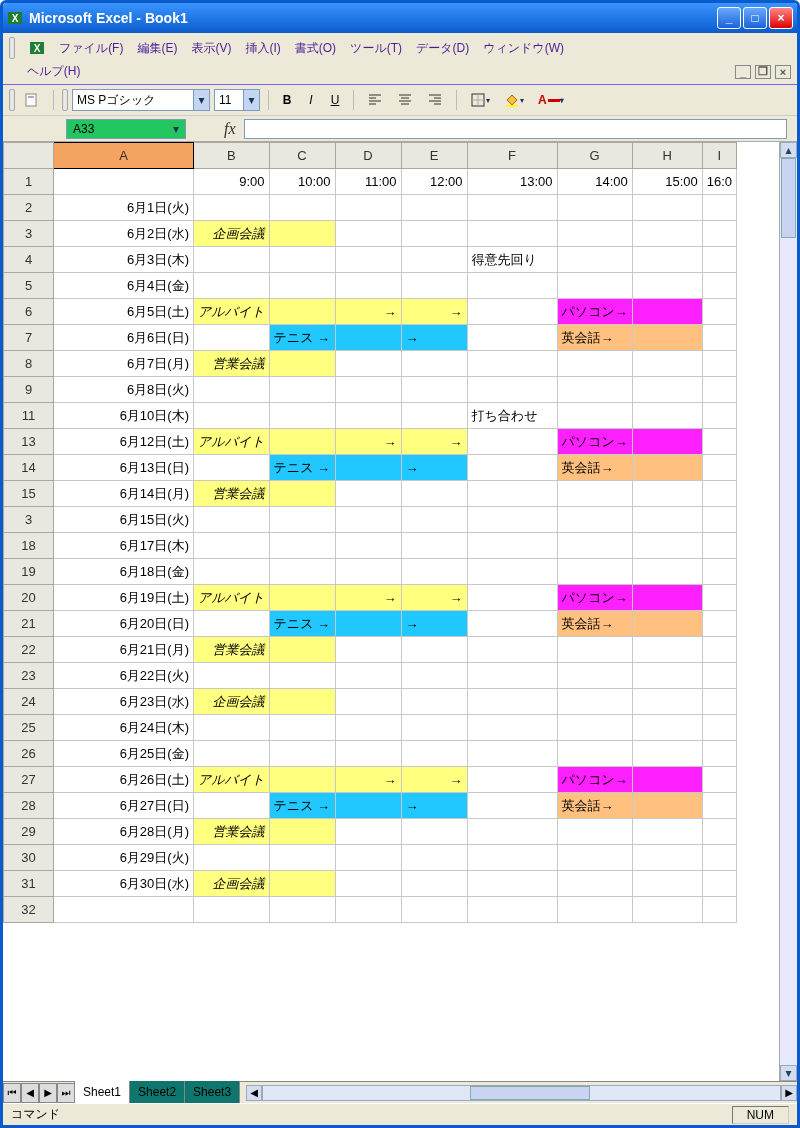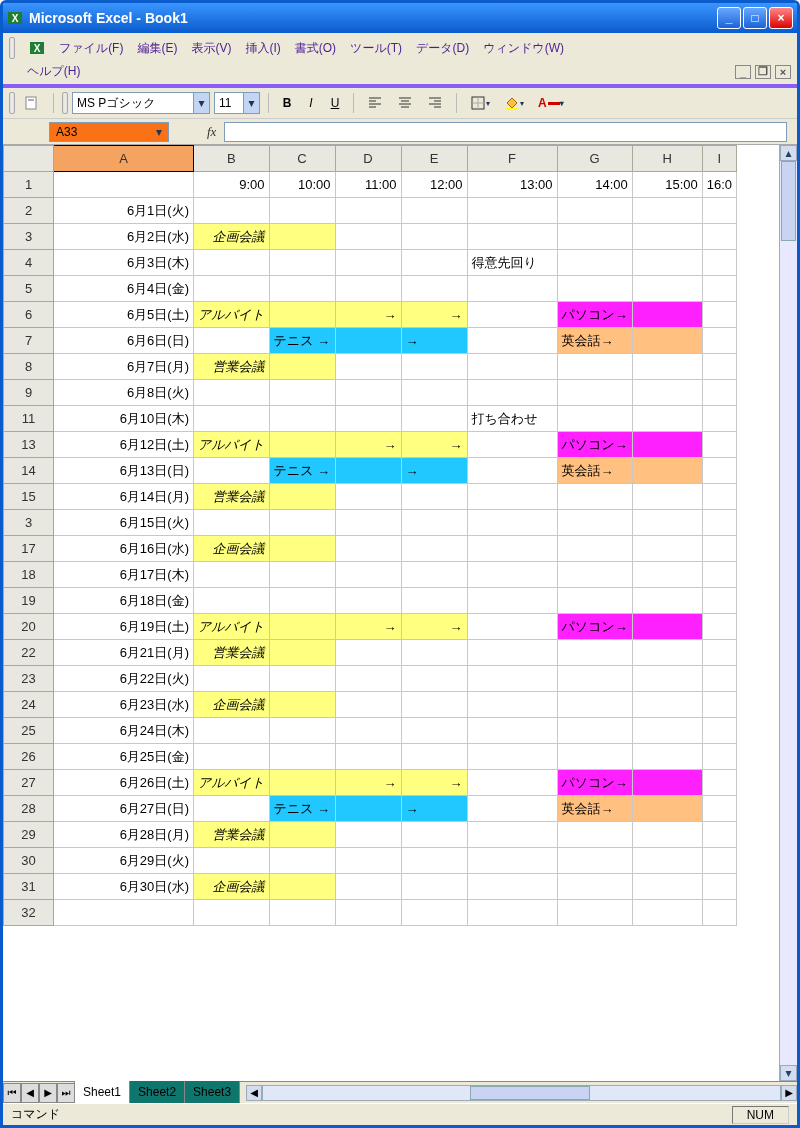--- a/index.html
+++ b/index.html
@@ -12,32 +12,32 @@
   .win-btn { width: 24px; height: 22px; border: 1px solid #fff; border-radius: 3px; display:flex; align-items:center; justify-content:center; color:#fff; font-weight:bold; }
   .win-btn.min, .win-btn.max { background: linear-gradient(to bottom, #6aa8ff, #1a63d8); }
   .win-btn.close { background: linear-gradient(to bottom, #f88, #d00); }
   .menubar { background: #ece9d8; padding: 4px 6px; display:flex; gap:14px; align-items:center; border-bottom:0; }
   .menubar .handle { width:6px; height:22px; border:1px solid #aaa; border-radius:2px; background:linear-gradient(to right,#ddd,#eee,#ddd); }
   .menubar .mlogo { width:16px; height:16px; display:inline-flex; align-items:center; justify-content:center;}
   .menu-item { color:#4c1d95; cursor:default; }
   .menubar2 { background:#ece9d8; padding:0px 6px 4px 10px; display:flex; gap:14px; align-items:center; }
   .mdi-ctrl { margin-left:auto; display:flex; gap:4px; color:#555; font-size:12px; }
   .mdi-ctrl span { width:16px; height:14px; border:1px solid #888; display:flex; align-items:center; justify-content:center; font-size:11px; font-weight:bold; }
-  .toolbar { background:#ece9d8; padding:4px 6px; display:flex; align-items:center; gap:4px; border-top:4px solid #8b5cf6; border-bottom:1px solid #ccc;}
+  .toolbar { background:#ece9d8; padding:4px 6px; display:flex; align-items:center; gap:4px; border-top:1px solid #8b5cf6; border-bottom:1px solid #ccc;}
   .toolbar .handle { width:6px; height:22px; border:1px solid #aaa; border-radius:2px; background:linear-gradient(to right,#ddd,#eee,#ddd); }
   .tbtn { padding:2px 4px; border:1px solid transparent; display:flex; align-items:center; justify-content:center; min-width:20px; height:22px;}
   .combobox { display:flex; align-items:center; border:1px solid #7f9db9; background:#fff; height:22px; }
   .combobox input { border:none; outline:none; padding:0 4px; font-size:12px; font-family:inherit; }
   .combobox .dd { width:16px; background:#c2d5f2; display:flex; align-items:center; justify-content:center; border-left:1px solid #7f9db9; height:100%; color:#235; }
   .sep { width:1px; height:20px; background:#bbb; margin:0 4px; }
   .bold{font-weight:bold} .italic{font-style:italic} .underline{text-decoration:underline}
   .namebox-row { background:#ece9d8; padding:2px 6px; display:flex; align-items:center; gap:8px; border-bottom:1px solid #aaa; height:26px;}
-  .namebox { border:1px solid #7f9db9; background:#f97316; width:120px; height:20px; display:flex; align-items:center; padding:0 6px; margin-left:40px;}
+  .namebox { border:1px solid #7f9db9; background:#22c55e; width:120px; height:20px; display:flex; align-items:center; padding:0 6px; margin-left:57px;}
   .namebox .dd { margin-left:auto; color:#235; }
-  .fx { color:#333; font-style:italic; font-family:serif; font-size:13px; margin-left:30px;}
+  .fx { color:#333; font-style:italic; font-family:serif; font-size:16px; margin-left:30px;}
   .grid-wrap { flex:1; background:#fff; overflow:hidden; position:relative; display:flex; }
   table.grid { border-collapse:collapse; table-layout:fixed; }
   table.grid th, table.grid td { border:1px solid #c8c8c8; font-size:13px; height:26px; padding:0 4px; white-space:nowrap; overflow:hidden; text-align:right; vertical-align:middle; font-weight:normal;}
   table.grid th { background:#e8e8e0; text-align:center; color:#333; border:1px solid #aca899;}
   table.grid th.rowhdr { width:50px; text-align:center; }
   table.grid td { background:#fff; color:#000; }
   table.grid th.col-A { width:140px; }
   table.grid th.col-B, table.grid th.col-C, table.grid th.col-D, table.grid th.col-E { width:66px;}
   table.grid th.col-F { width:90px; }
   table.grid th.col-G, table.grid th.col-H { width:70px; }
@@ -361,32 +361,20 @@
               <td></td>
               <td></td>
               <td></td>
               <td></td>
               <td></td>
               <td></td>
               <td></td>
               <td></td>
             </tr>
             <tr>
-              <th class="rowhdr">17</th>
-              <td class="txt-right">6月16日(水)</td>
-              <td class="bg-yel">企画会議</td>
-              <td class="bg-yel"></td>
-              <td></td>
-              <td></td>
-              <td></td>
-              <td></td>
-              <td></td>
-              <td></td>
-            </tr>
-            <tr>
               <th class="rowhdr">18</th>
               <td class="txt-right">6月17日(木)</td>
               <td></td>
               <td></td>
               <td></td>
               <td></td>
               <td></td>
               <td></td>
               <td></td>
               <td></td>
@@ -406,20 +394,32 @@
             <tr>
               <th class="rowhdr">20</th>
               <td class="c-sat txt-right">6月19日(土)</td>
               <td class="bg-yel">アルバイト</td>
               <td class="bg-yel"></td>
               <td class="bg-yel">→</td>
               <td class="bg-yel">→</td>
               <td></td>
               <td class="bg-mag">パソコン→</td>
               <td class="bg-mag"></td>
+              <td></td>
+            </tr>
+            <tr>
+              <th class="rowhdr">21</th>
+              <td class="c-sun txt-right">6月20日(日)</td>
+              <td></td>
+              <td class="bg-cyan">テニス →</td>
+              <td class="bg-cyan"></td>
+              <td class="bg-cyan">→</td>
+              <td></td>
+              <td class="bg-org">英会話→</td>
+              <td class="bg-org"></td>
               <td></td>
             </tr>
             <tr>
               <th class="rowhdr">22</th>
               <td class="txt-right">6月21日(月)</td>
               <td class="bg-yel">営業会議</td>
               <td class="bg-yel"></td>
               <td></td>
               <td></td>
               <td></td>

